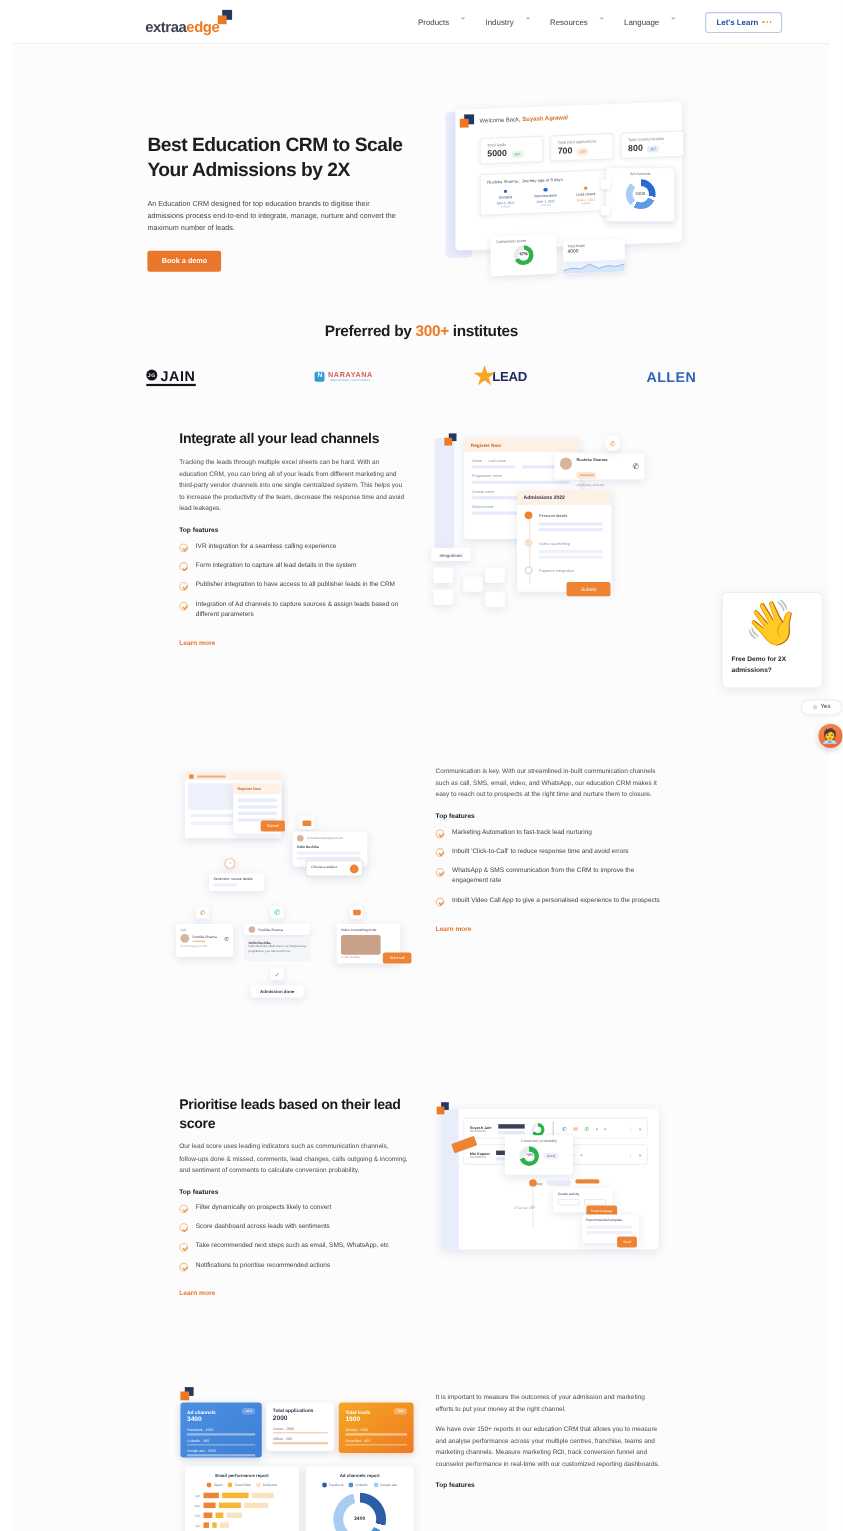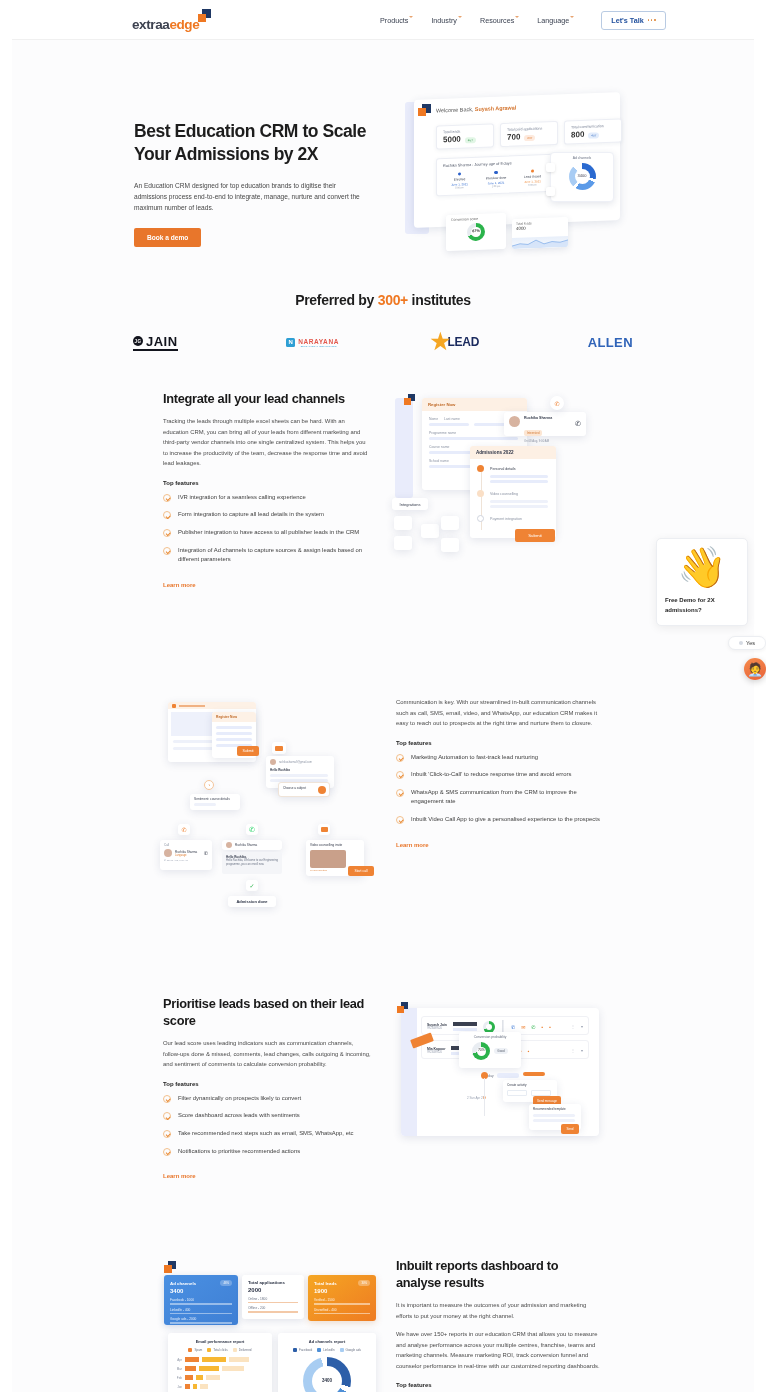--- a/index.html
+++ b/index.html
@@ -23,21 +23,21 @@
   }
   .logo-wrap { position: absolute; left: 132px; top: 8px; display: flex; align-items: flex-start; }
   .logo-text { font-size: 13.5px; font-weight: 700; letter-spacing: -0.4px; line-height: 1; margin-top: 10px; }
   .logo-text .a { color: #3d4250; }
   .logo-text .b { color: #ef7822; }
   .logo-mark { position: relative; width: 13px; height: 13px; margin-left: -1px; margin-top: 1px; }
   .logo-mark .sq1 { position: absolute; left: 4px; top: 0; width: 9px; height: 9px; background: #1f3864; }
   .logo-mark .sq2 { position: absolute; left: 0px; top: 5px; width: 8px; height: 8px; background: #ef7822; }
 
   .nav { position: absolute; left: 380px; top: 0; height: 40px; display: flex; align-items: center; gap: 17px; }
-  .nav-item { font-size: 7.2px; color: #3b4251; display: flex; align-items: flex-start; gap: 1px; cursor: pointer; white-space: nowrap; }
+  .nav-item { font-size: 7.2px; color: #3b4251; display: flex; align-items: flex-start; gap: 11px; cursor: pointer; white-space: nowrap; }
   .chev { width: 5px; height: 5px; position: relative; }
   .chev:after {
     content: ""; position: absolute; left: 0; top: 0px;
     border-left: 2.4px solid transparent; border-right: 2.4px solid transparent;
     border-top: 2.6px solid #e8a471;
   }
   .cta-btn {
     border: 1px solid #b9cbe3; border-radius: 3px; padding: 4px 9px;
     font-size: 7.2px; font-weight: 700; color: #1f4e9c; background: #fff;
     display: flex; align-items: center; gap: 4px; white-space: nowrap; cursor: pointer;
@@ -188,21 +188,21 @@
       </div>
       <div class="nav-item">
         <span>Resources</span>
         <span class="chev"></span>
       </div>
       <div class="nav-item">
         <span>Language</span>
         <span class="chev"></span>
       </div>
       <div class="cta-btn">
-        <span>Let's Talk</span>
+        <span>Let's Learn</span>
         <span class="cta-dots">
             <i></i>
             <i></i>
             <i></i>
           </span>
       </div>
     </div>
   </div>
 
   <div class="hero">
@@ -760,21 +760,20 @@
             </span>
         </div>
         <div style="width:48px;height:48px;margin:5px auto 0;border-radius:50%;position:relative;background:conic-gradient(#2c5ea8 0 29%,#fff 29% 33%,#4e8fd6 33% 45%, #fff 45% 49%, #a8cdf2 49% 96%, #fff 96% 100%);">
           <span style="position:absolute;left:9px;top:9px;width:30px;height:30px;border-radius:50%;background:#fff;"></span>
           <span style="position:absolute;left:0;top:21px;width:100%;text-align:center;font-size:4.6px;color:#2d3446;font-weight:600;">3400</span>
         </div>
       </div>
     </div>
 
     <div class="f-text" style="position:absolute;left:396px;top:0;">
-      <h2 class="f-title">Inbuilt reports dashboard to analyse results</h2>
       <p class="f-body">It is important to measure the outcomes of your admission and marketing efforts to put your money at the right channel.</p>
       <p class="f-body">We have over 150+ reports in our education CRM that allows you to measure and analyse performance across your multiple centres, franchise, teams and marketing channels. Measure marketing ROI, track conversion funnel and counselor performance in real-time with our customized reporting dashboards.</p>
       <div class="f-topf">Top features</div>
 
     </div>
   </div>
 
   <div class="chat">
     <div class="chat-card">
       <span class="chat-emoji">👋</span>

